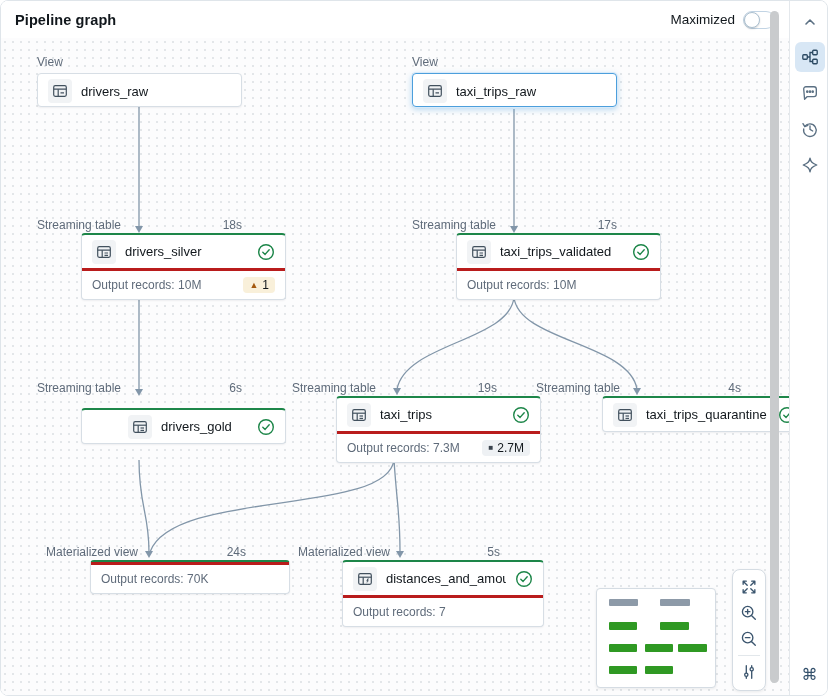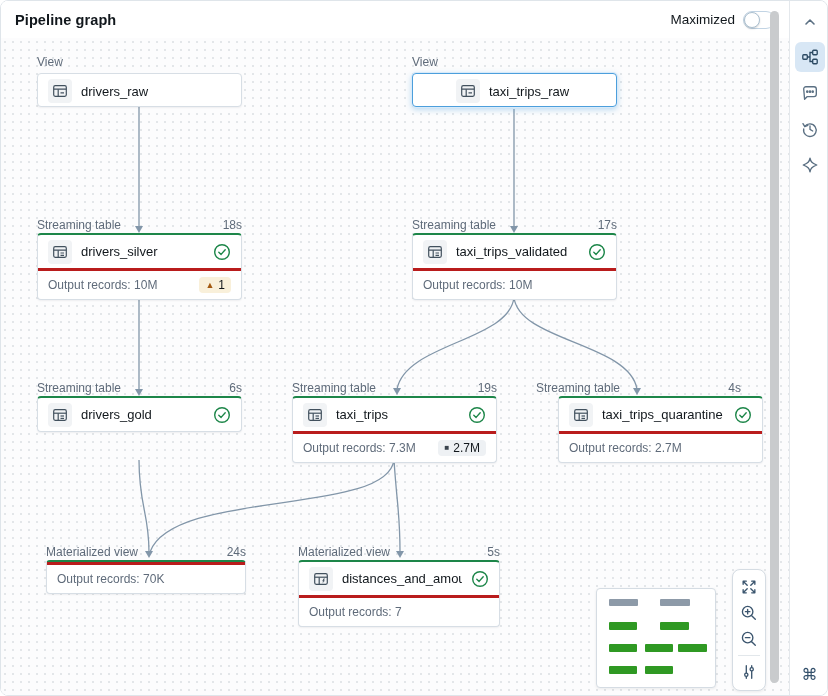--- a/index.html
+++ b/index.html
@@ -14,21 +14,21 @@
   .toggle .knob{position:absolute;left:0px;top:0px;width:16px;height:16px;border-radius:50%;background:#fff;border:1px solid #aabfcf;box-sizing:border-box;box-shadow:0 1px 2px rgba(0,0,0,.15);}
   .canvas{position:absolute;left:0;top:37px;width:788px;height:659px;background-color:#fcfcfd;background-image:radial-gradient(#e3e6e9 1px,transparent 1.2px);background-size:8px 8px;}
   
   svg.edges{position:absolute;left:0;top:0;width:788px;height:696px;pointer-events:none;}
   svg.edges path{stroke:#8296a9;stroke-width:1.3;fill:none;}
   svg.edges polygon{fill:#8296a9;}
   
   .nlabel{position:absolute;display:flex;justify-content:space-between;font-size:12px;color:#5f6b7a;width:205px;}
   
   .gnode{position:absolute;width:205px;background:#fff;border:1px solid #d7dee5;border-radius:4px;box-sizing:border-box;box-shadow:0 1px 2px rgba(17,23,28,.06);cursor:pointer;}
-  .gnode.full{border-top:2.5px solid #1d8649;}
+  .gnode.full{border-top:2.5px solid #1d8649;margin-left:44px;}
   .gnode.selected{border:1.5px solid #4c9fdc;box-shadow:0 0 0 1px #d8eafa,0 2px 6px rgba(76,159,220,.45);}
   .nrow{display:flex;align-items:center;gap:9px;height:34px;padding:0 10px;}
   .gnode.full .nrow{height:33px;}
   .icobox{width:24px;height:24px;border-radius:4px;background:#f1f3f5;display:flex;align-items:center;justify-content:center;flex:0 0 auto;}
   .nname{font-size:13px;color:#11171c;white-space:nowrap;overflow:hidden;flex:1 1 auto;}
   .check{flex:0 0 auto;display:flex;}
   .nfoot{display:flex;align-items:center;justify-content:space-between;border-top:3px solid #b91c1c;height:28px;padding:0 10px;font-size:12px;color:#5f6b7a;}
   .badge{display:inline-flex;align-items:center;gap:4px;border-radius:4px;padding:1px 6px;font-size:12px;color:#11171c;}
   .badge.warn{background:#f9f0da;}
   .badge.warn .bico{color:#a3580e;font-size:9px;line-height:1;}
@@ -100,21 +100,21 @@
               </g>
             </svg>
         </span>
         <span class="nname">drivers_raw</span>
       </div>
     </div>
 
     <div class="nlabel" style="left:411px;top:54px;">
       <span>View</span>
     </div>
-    <div class="gnode selected" style="left:411px;top:72px;height:34px;padding-left:33px;">
+    <div class="gnode selected" style="left:411px;top:72px;height:34px;">
       <div class="nrow">
         <span class="icobox">
           <svg width="16" height="16" viewBox="0 0 16 16">
               <g fill="none" stroke="#42515e" stroke-width="1.2">
                 <rect x="1.7" y="2.7" width="12.6" height="10.6" rx="1.5"></rect>
                 <line x1="1.7" y1="6.2" x2="14.3" y2="6.2"></line>
                 <line x1="6.2" y1="6.2" x2="6.2" y2="13.3"></line>
                 <line x1="8.5" y1="9.8" x2="12" y2="9.8"></line>
               </g>
             </svg>
@@ -184,21 +184,21 @@
       </div>
       <div class="nfoot">
         <span>Output records: 10M</span>
       </div>
     </div>
 
     <div class="nlabel" style="left:36px;top:380px;">
       <span>Streaming table</span>
       <span>6s</span>
     </div>
-    <div class="gnode full" style="left:36px;top:395px;">
+    <div class="gnode full" style="left:36px;top:407px;padding-left:36px;">
       <div class="nrow">
         <span class="icobox">
           <svg width="16" height="16" viewBox="0 0 16 16">
               <g fill="none" stroke="#42515e" stroke-width="1.2">
                 <rect x="1.7" y="2.7" width="12.6" height="10.6" rx="1.5"></rect>
                 <line x1="1.7" y1="6.2" x2="14.3" y2="6.2"></line>
                 <line x1="6.2" y1="6.2" x2="6.2" y2="13.3"></line>
                 <line x1="8.5" y1="9" x2="12" y2="9"></line>
                 <line x1="8.5" y1="11.4" x2="12" y2="11.4"></line>
               </g>
@@ -265,23 +265,20 @@
               </g>
             </svg>
         </span>
         <span class="nname">taxi_trips_quarantine</span>
         <span class="check">
           <svg width="18" height="18" viewBox="0 0 18 18">
               <circle cx="9" cy="9" r="7.3" fill="none" stroke="#1d8649" stroke-width="1.4"></circle>
               <polyline points="5.8,9.2 8.1,11.4 12.2,6.8" fill="none" stroke="#1d8649" stroke-width="1.4" stroke-linecap="round" stroke-linejoin="round"></polyline>
             </svg>
         </span>
-      </div>
-      <div class="nfoot">
-        <span>Output records: 2.7M</span>
       </div>
     </div>
 
     <div class="nlabel" style="left:45px;top:544px;width:200px;">
       <span>Materialized view</span>
       <span>24s</span>
     </div>
     <div class="gnode full" style="left:45px;top:559px;width:200px;">
       <div class="nfoot">
         <span>Output records: 70K</span>

